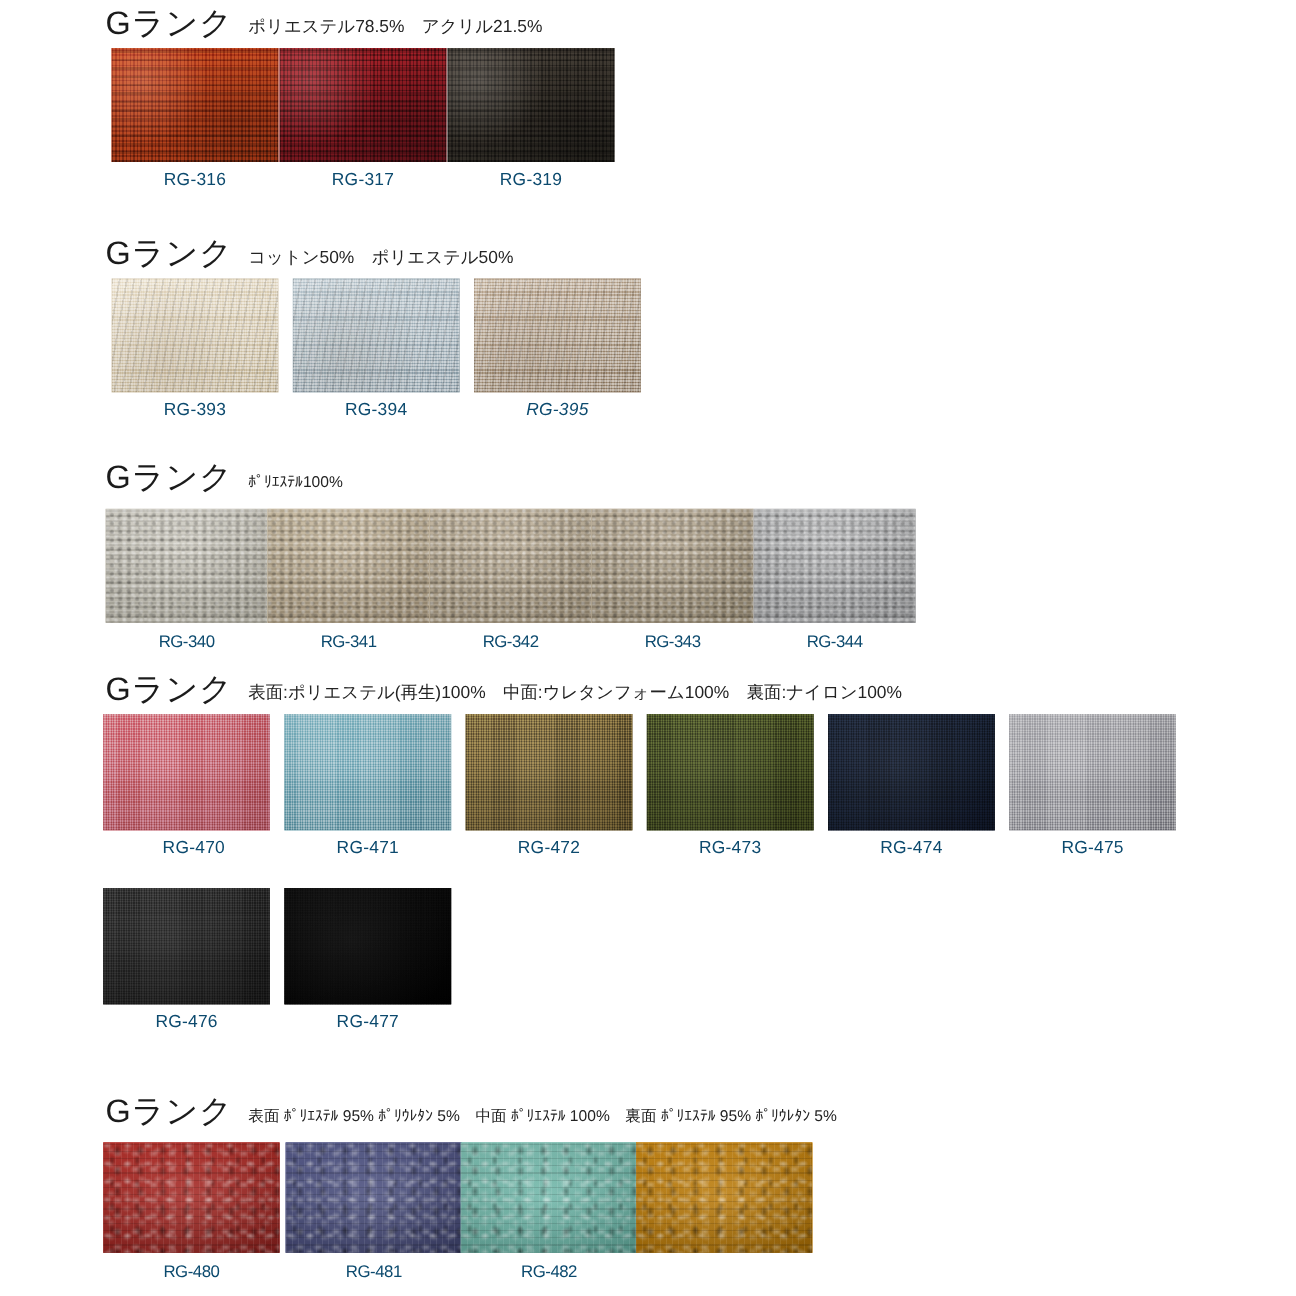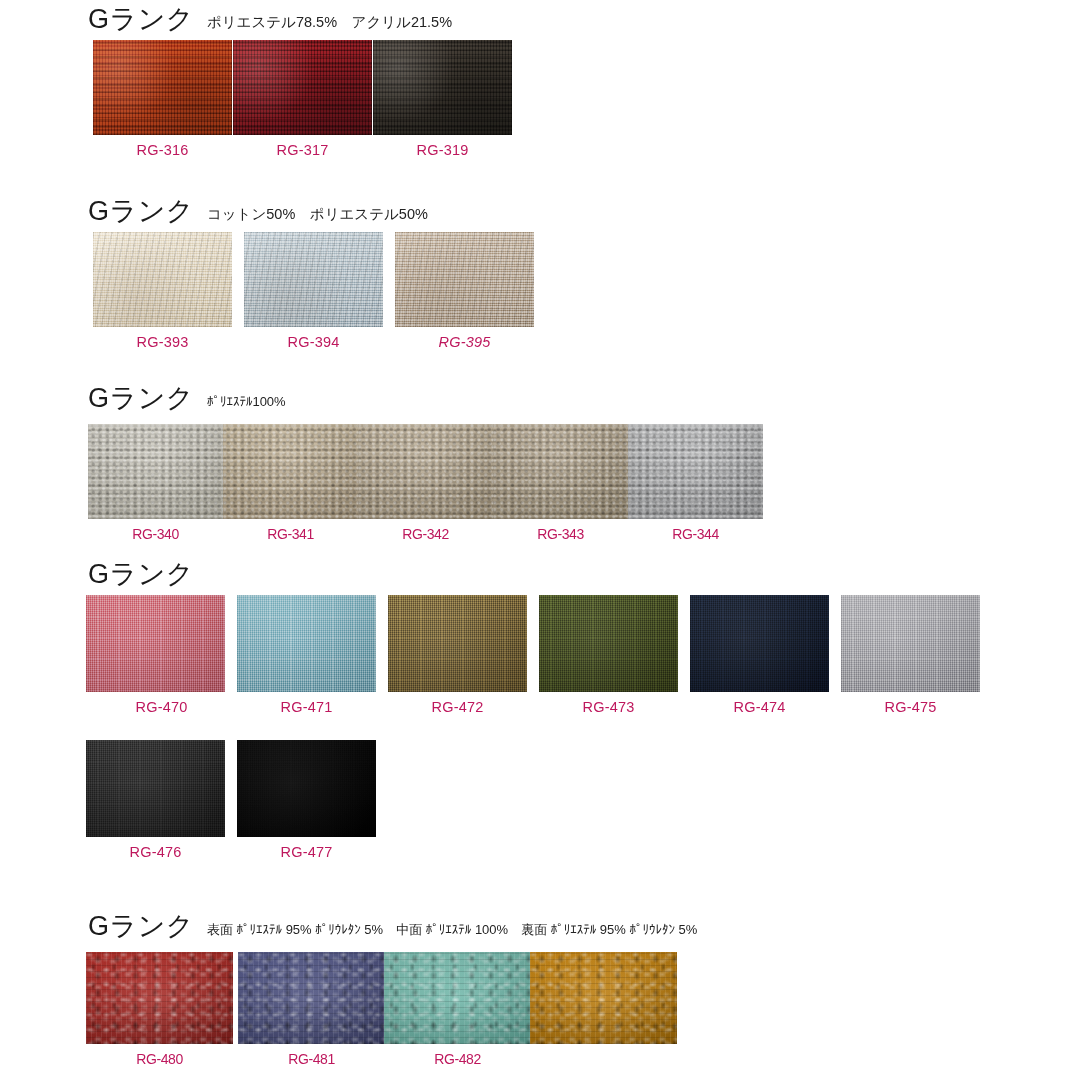--- a/index.html
+++ b/index.html
@@ -195,21 +195,21 @@
         rgba(255,255,255,0.10) 0px, rgba(255,255,255,0.10) 1px,
         rgba(0,0,0,0) 1px, rgba(0,0,0,0) 5px),
       radial-gradient(ellipse at 50% 50%, rgba(255,255,255,0.14), rgba(0,0,0,0.16) 90%);
     opacity: 0.85;
   }
 
   .swatch-code {
     font-family: "Liberation Sans", "DejaVu Sans", sans-serif;
     font-size: 14.5px;
     font-weight: 400;
-    color: #be185d;
+    color: #0c4a6e;
     letter-spacing: 0.2px;
     line-height: 1;
     text-align: center;
   }
   .swatch-code.narrow {
     font-size: 14px;
     letter-spacing: -0.4px;
   }
 </style>
 </head>
@@ -274,20 +274,21 @@
         <div class="swatch-chip tex-boucle" style="width: 135px; height: 95px; background-color: rgb(191, 177, 154); background-image: linear-gradient(165deg, rgb(191, 177, 154) 0%, rgb(150, 137, 113) 100%);"></div>
         <div class="swatch-code narrow" style="margin-top: 8px;">RG-343</div>
       </div>
       <div class="swatch-cell" style="width: 135px;">
         <div class="swatch-chip tex-boucle" style="width: 135px; height: 95px; background-color: rgb(194, 195, 196); background-image: linear-gradient(165deg, rgb(194, 195, 196) 0%, rgb(155, 156, 158) 100%);"></div>
         <div class="swatch-code narrow" style="margin-top: 8px;">RG-344</div>
       </div>
     </div>
     <div class="group-header" style="position: absolute; left: 88px; top: 561px;">
       <span class="rank-label">Gランク</span>
+      <span class="composition">表面:ポリエステル(再生)100%　中面:ウレタンフォーム100%　裏面:ナイロン100%</span>
     </div>
     <div class="swatch-row" style="left: 86px; top: 595px; gap: 12px;">
       <div class="swatch-cell" style="width: 139px;">
         <div class="swatch-chip tex-plain" style="width: 139px; height: 97px; background-color: rgb(224, 132, 143); background-image: linear-gradient(165deg, rgb(224, 132, 143) 0%, rgb(180, 95, 108) 100%);"></div>
         <div class="swatch-code" style="margin-top: 8px; padding-left: 12px;">RG-470</div>
       </div>
       <div class="swatch-cell" style="width: 139px;">
         <div class="swatch-chip tex-plain" style="width: 139px; height: 97px; background-color: rgb(157, 200, 211); background-image: linear-gradient(165deg, rgb(157, 200, 211) 0%, rgb(115, 159, 172) 100%);"></div>
         <div class="swatch-code" style="margin-top: 8px;">RG-471</div>
       </div>

